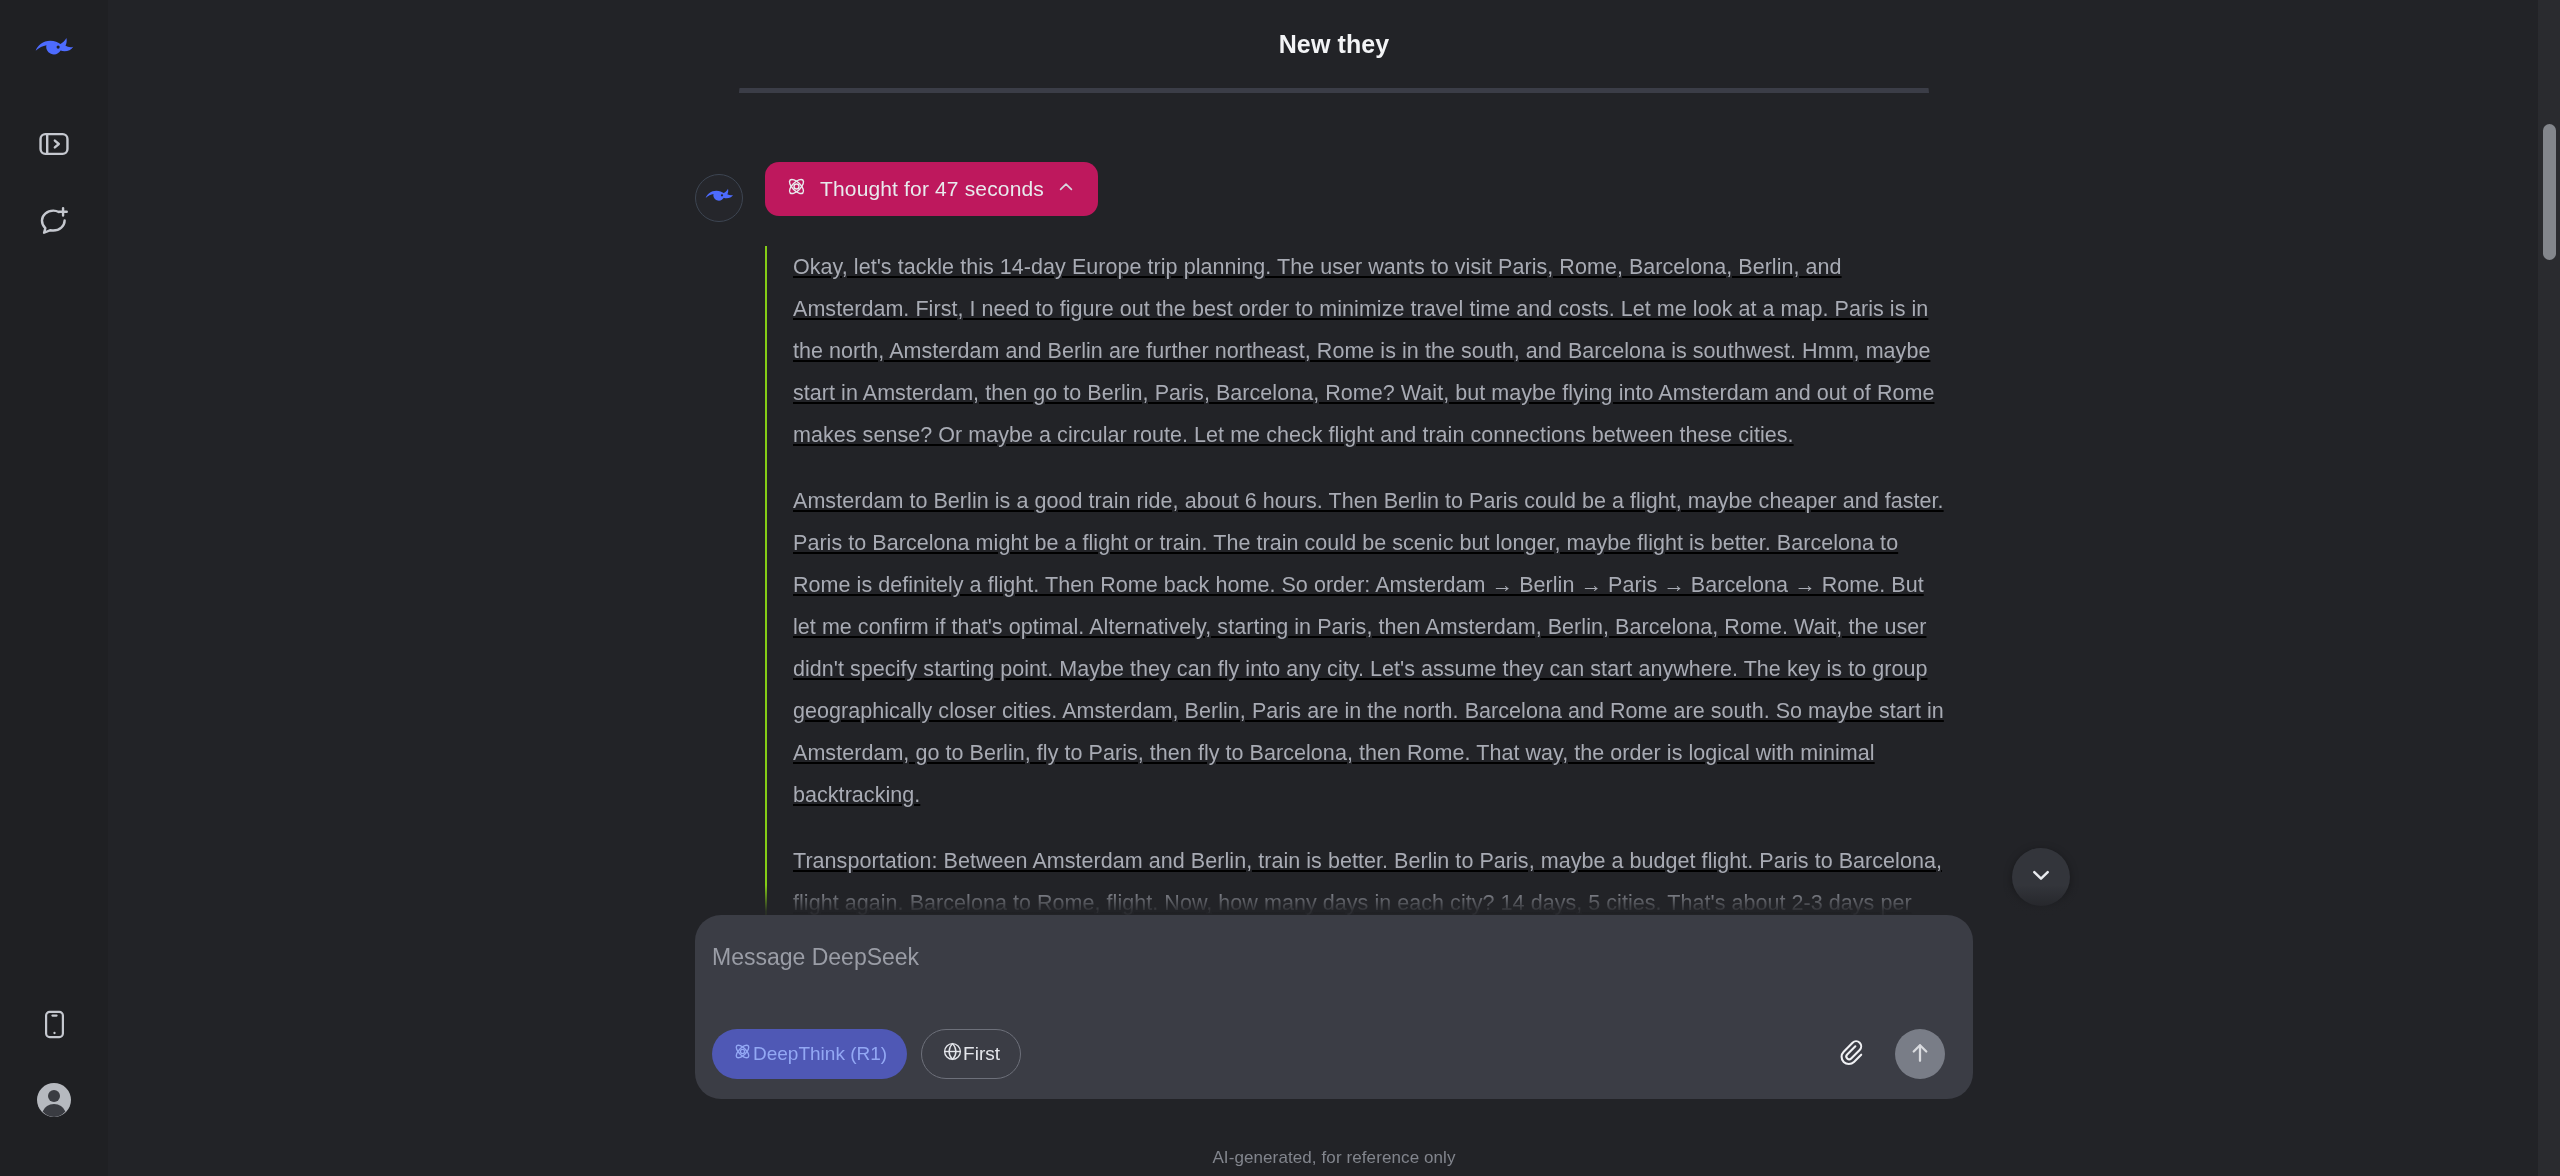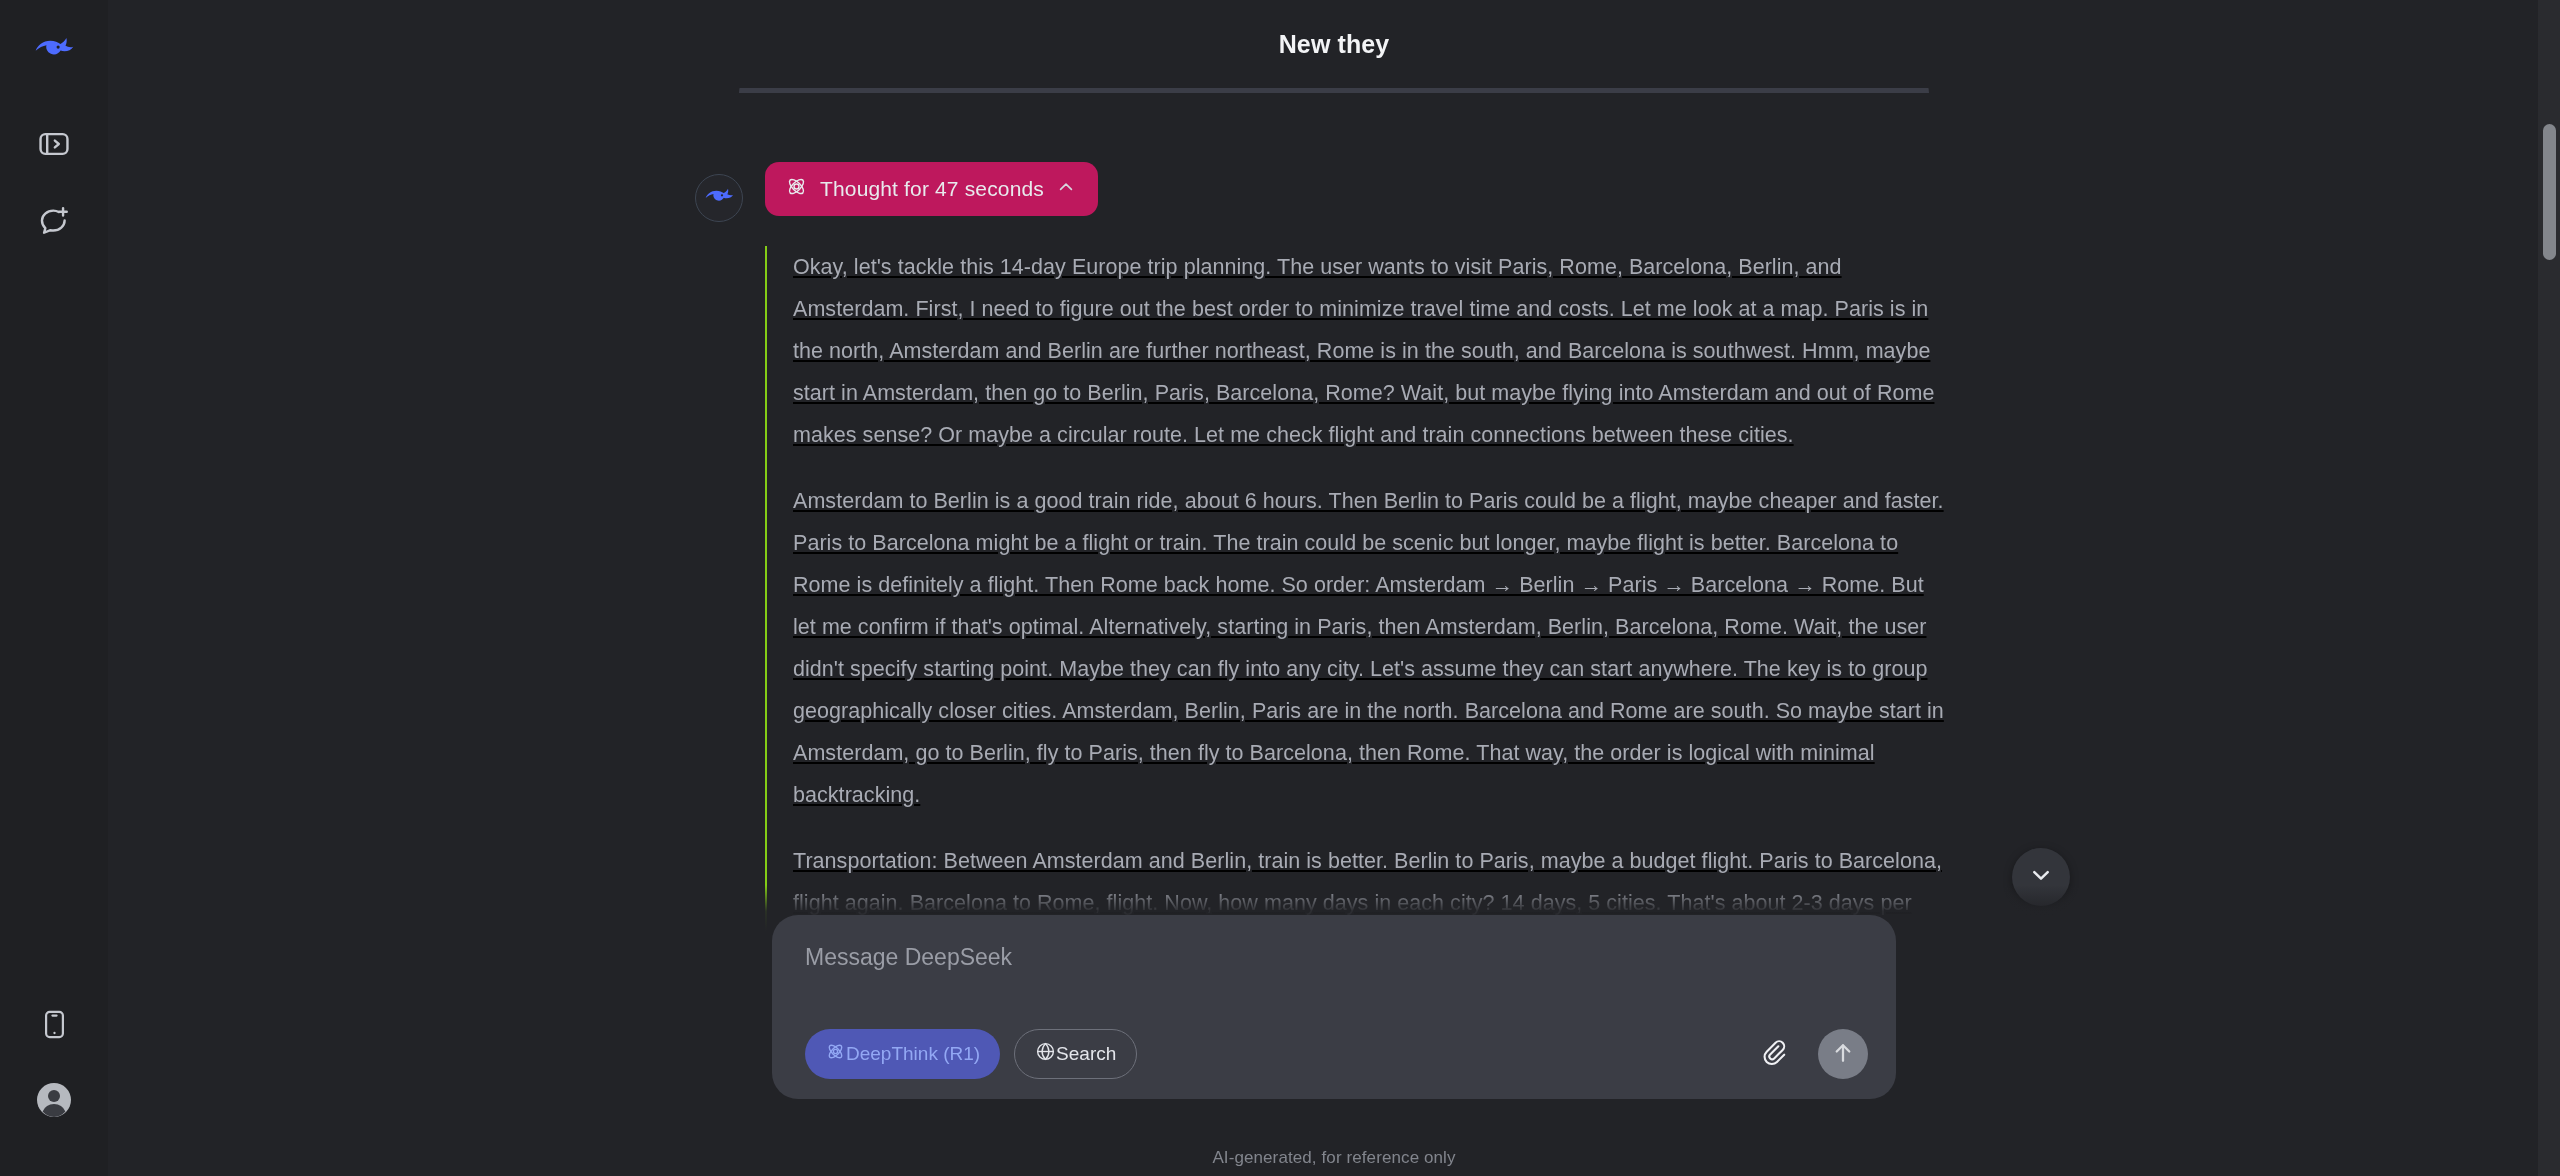--- a/index.html
+++ b/index.html
@@ -163,24 +163,24 @@
     position: absolute;
     left: 0; right: 0; bottom: 0;
     display: flex;
     flex-direction: column;
     align-items: center;
     z-index: 36;
     background: linear-gradient(to bottom, rgba(34,35,39,0) 0px, rgba(34,35,39,.92) 26px, #222327 46px);
     padding-top: 30px;
   }
   .composer {
-    width: 1124px;
+    width: 1278px;
     background: #3b3d45;
     border-radius: 26px;
-    padding: 26px 28px 20px 33px;
+    padding: 26px 28px 20px 17px;
     position: relative;
   }
   .composer-input {
     width: 100%;
     background: transparent;
     border: none;
     outline: none;
     color: #e8eaed;
     font-family: inherit;
     font-size: 23px;
@@ -401,21 +401,21 @@
           </div>
 
           <div class="pill pill-search">
             <span>
               <svg width="21" height="21" viewBox="0 0 24 24" fill="none" stroke="#e4e6eb" stroke-width="1.6">
                 <circle cx="12" cy="12" r="9"></circle>
                 <path d="M3 12h18"></path>
                 <path d="M12 3c2.6 2.6 3.9 5.8 3.9 9s-1.3 6.4-3.9 9c-2.6-2.6-3.9-5.8-3.9-9S9.4 5.6 12 3z"></path>
               </svg>
             </span>
-            <span>Search</span>
+            <span>First</span>
           </div>
 
           <div class="composer-actions">
             <div class="attach-btn">
               <span>
                 <svg width="28" height="28" viewBox="0 0 24 24" fill="none" stroke="#f0f1f4" stroke-width="1.8" stroke-linecap="round" stroke-linejoin="round">
                   <path d="M16.6 7.1l-7 7a2.4 2.4 0 0 0 3.4 3.4l7.3-7.3a4.3 4.3 0 0 0-6.1-6.1L6.6 11.7a6.2 6.2 0 0 0 8.8 8.8l6.2-6.2"></path>
                 </svg>
               </span>
             </div>

